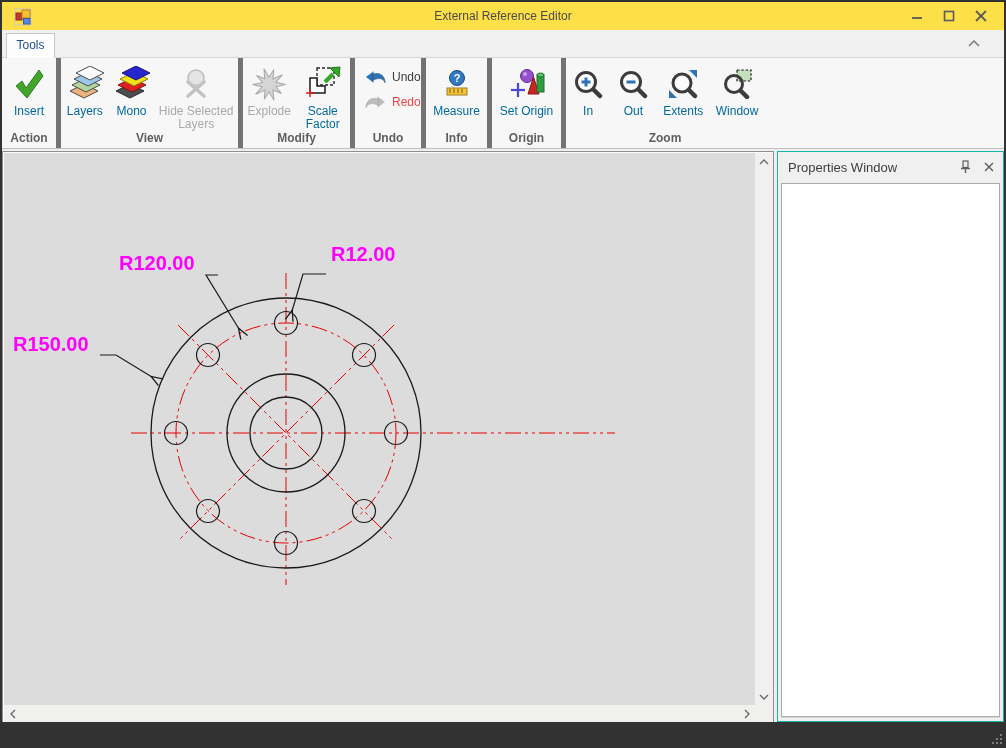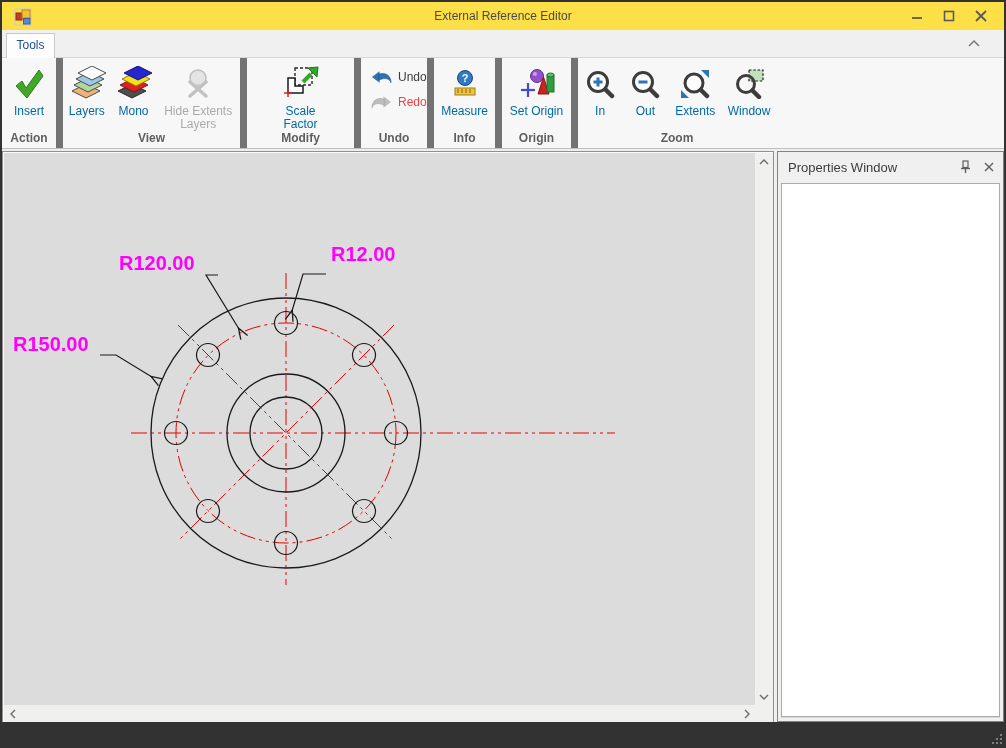--- a/index.html
+++ b/index.html
@@ -20,21 +20,21 @@
             border-bottom:1px solid #d6d6d6;}
   .tab{position:absolute;left:4px;top:3px;width:47px;height:24px;background:#fdfdfd;
        border:1px solid #c8c8c8;border-bottom:none;
        font-size:12px;color:#1d4f91;text-align:center;line-height:23px;}
   .ribbon-collapse{position:absolute;right:22px;top:6px;width:16px;height:16px;
        display:flex;align-items:center;justify-content:center;}
 
   
   .ribbon{position:absolute;left:2px;top:58px;right:2px;height:90px;background:#f7f7f8;
           border-bottom:1px solid #bfbfbf;display:flex;align-items:stretch;}
-  .rb-group{display:flex;flex-direction:column;border-right:7px solid #737373;}
+  .rb-group{display:flex;flex-direction:column;border-right:5px solid #737373;}
   .rb-buttons{flex:1;display:flex;align-items:stretch;justify-content:center;padding-top:2px;}
   .rb-grouplabel{height:17px;text-align:center;font-size:12px;color:#5f5f5f;line-height:15px;font-weight:bold;}
   .rb-btn{display:flex;flex-direction:column;align-items:center;padding:3px 2px 0;cursor:default;}
   .rb-btn .icn{height:42px;display:flex;align-items:center;justify-content:center;}
   .rb-btn .lbl{font-size:12px;line-height:13px;text-align:center;color:#0369a1;white-space:pre-line;}
   .rb-btn.disabled .lbl{color:#a9a9a9;}
   .rb-small-col{display:flex;flex-direction:column;gap:9px;padding:9px 8px 0 10px;}
   .rb-small{display:flex;align-items:center;gap:6px;font-size:12px;color:#3b3b3b;height:16px;}
   .rb-small.disabled{color:#ef4444;}
 
@@ -146,28 +146,36 @@
         </div>
         <div class="rb-btn disabled" style="width:84px;">
           <div class="icn">
               <svg width="34" height="32" viewBox="0 0 34 32">
             <circle cx="17" cy="10" r="8" fill="#e4e4e4" stroke="#bdbdbd" stroke-width="1.5"></circle>
             <polygon points="15,17 19,17 17,22" fill="#d5d5d5" stroke="#bdbdbd"></polygon>
             <line x1="9" y1="14" x2="25" y2="28" stroke="#c2c2c2" stroke-width="3.5" stroke-linecap="round"></line>
             <line x1="25" y1="14" x2="9" y2="28" stroke="#c2c2c2" stroke-width="3.5" stroke-linecap="round"></line>
           </svg>
             </div>
-          <div class="lbl">Hide Extents Layers</div>
+          <div class="lbl">Hide Selected Layers</div>
         </div>
       </div>
       <div class="rb-grouplabel">View</div>
     </div>
 
     <div class="rb-group" style="width:107px;">
       <div class="rb-buttons">
+        <div class="rb-btn disabled" style="width:50px;">
+          <div class="icn">
+              <svg width="36" height="33" viewBox="0 0 34 32">
+            <polygon points="33,16 23.7,18.2 29.1,24.8 20.8,21.3 21.9,31.2 17,23 12.4,30.3 13.2,21.3 4.1,25.4 10.3,18.2 1,16 10.8,14 4.9,7.2 12.9,10.3 12.1,0.7 17,9 21.6,1.7 20.8,10.7 29.9,6.6 23.7,13.8" fill="#d6d6d6" stroke="#a8a8a8" stroke-width="1"></polygon>
+          </svg>
+            </div>
+          <div class="lbl">Explode</div>
+        </div>
         <div class="rb-btn" style="width:52px;">
           <div class="icn">
               <svg width="36" height="36" viewBox="0 0 36 36">
             <rect x="12" y="2" width="17" height="17" fill="none" stroke="#2a2a2a" stroke-width="1.4" stroke-dasharray="3 2"></rect>
             <line x1="20" y1="16" x2="28" y2="8" stroke="#35a82c" stroke-width="4"></line>
             <polygon points="25,2 35,1 34,11" fill="#35a82c" stroke="#227519" stroke-width="1"></polygon>
             <path d="M5,12 H12 V20 H20 V27 H5 Z" fill="#fdfdfd" stroke="#1a1a1a" stroke-width="1.5"></path>
             <line x1="1" y1="27" x2="9" y2="27" stroke="#e02020" stroke-width="1.5"></line>
             <line x1="5" y1="23" x2="5" y2="31" stroke="#e02020" stroke-width="1.5"></line>
           </svg>

